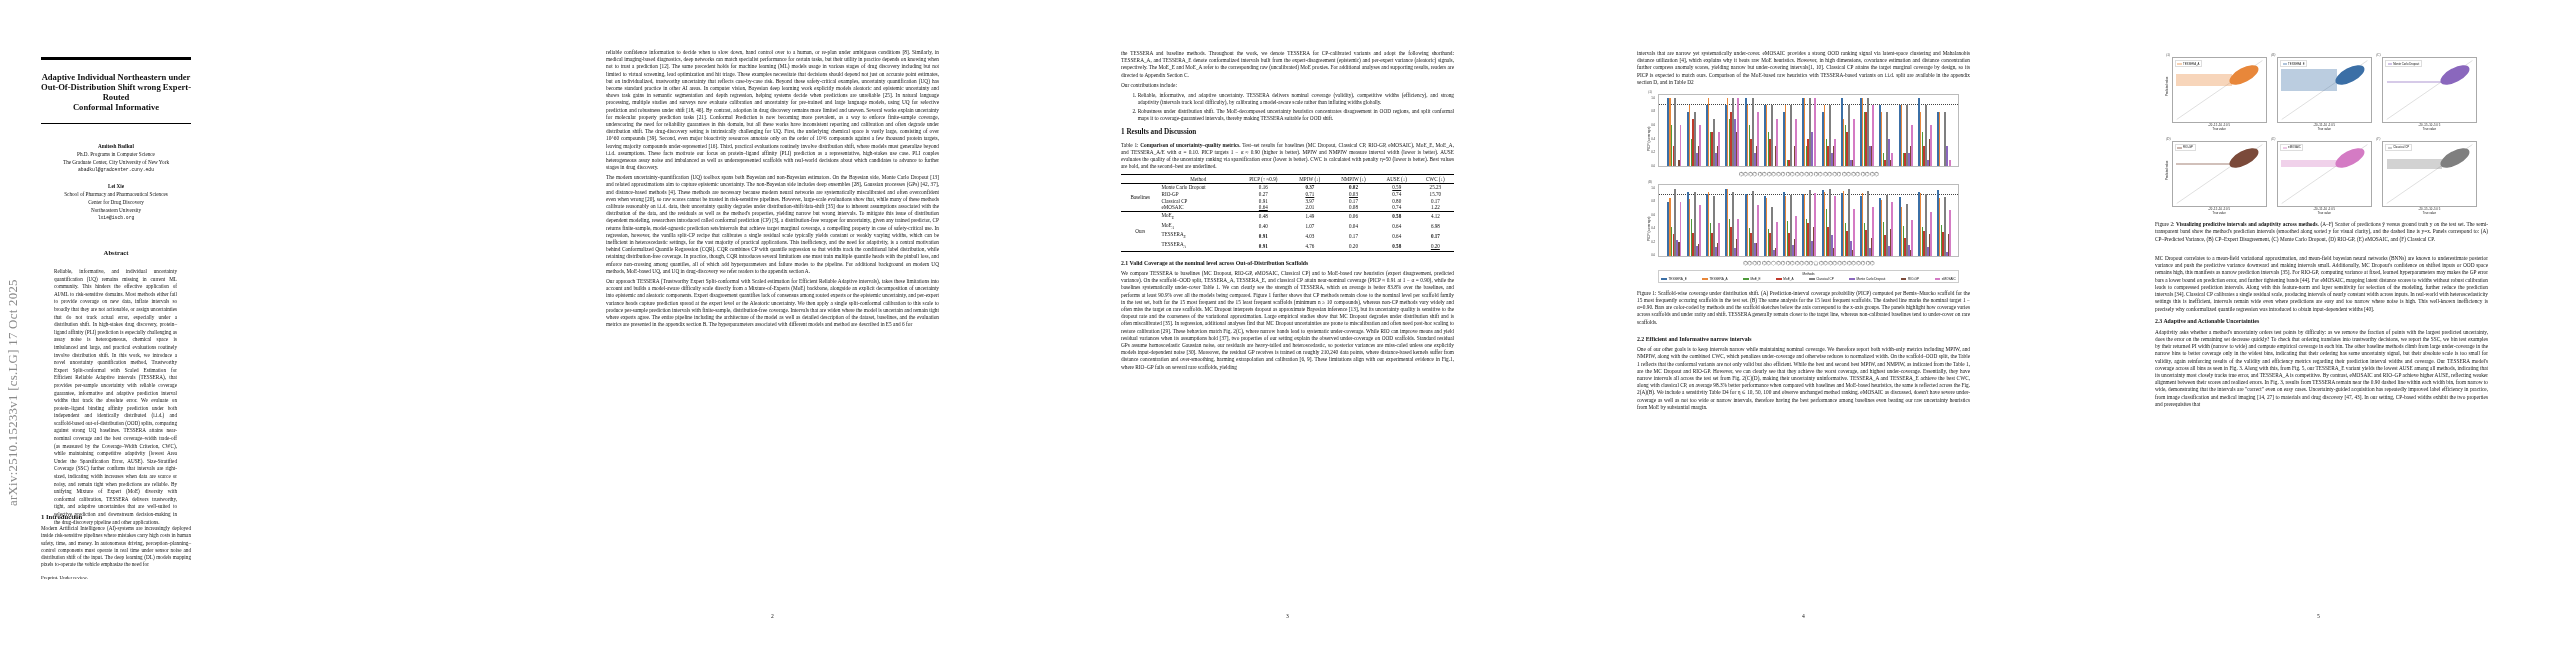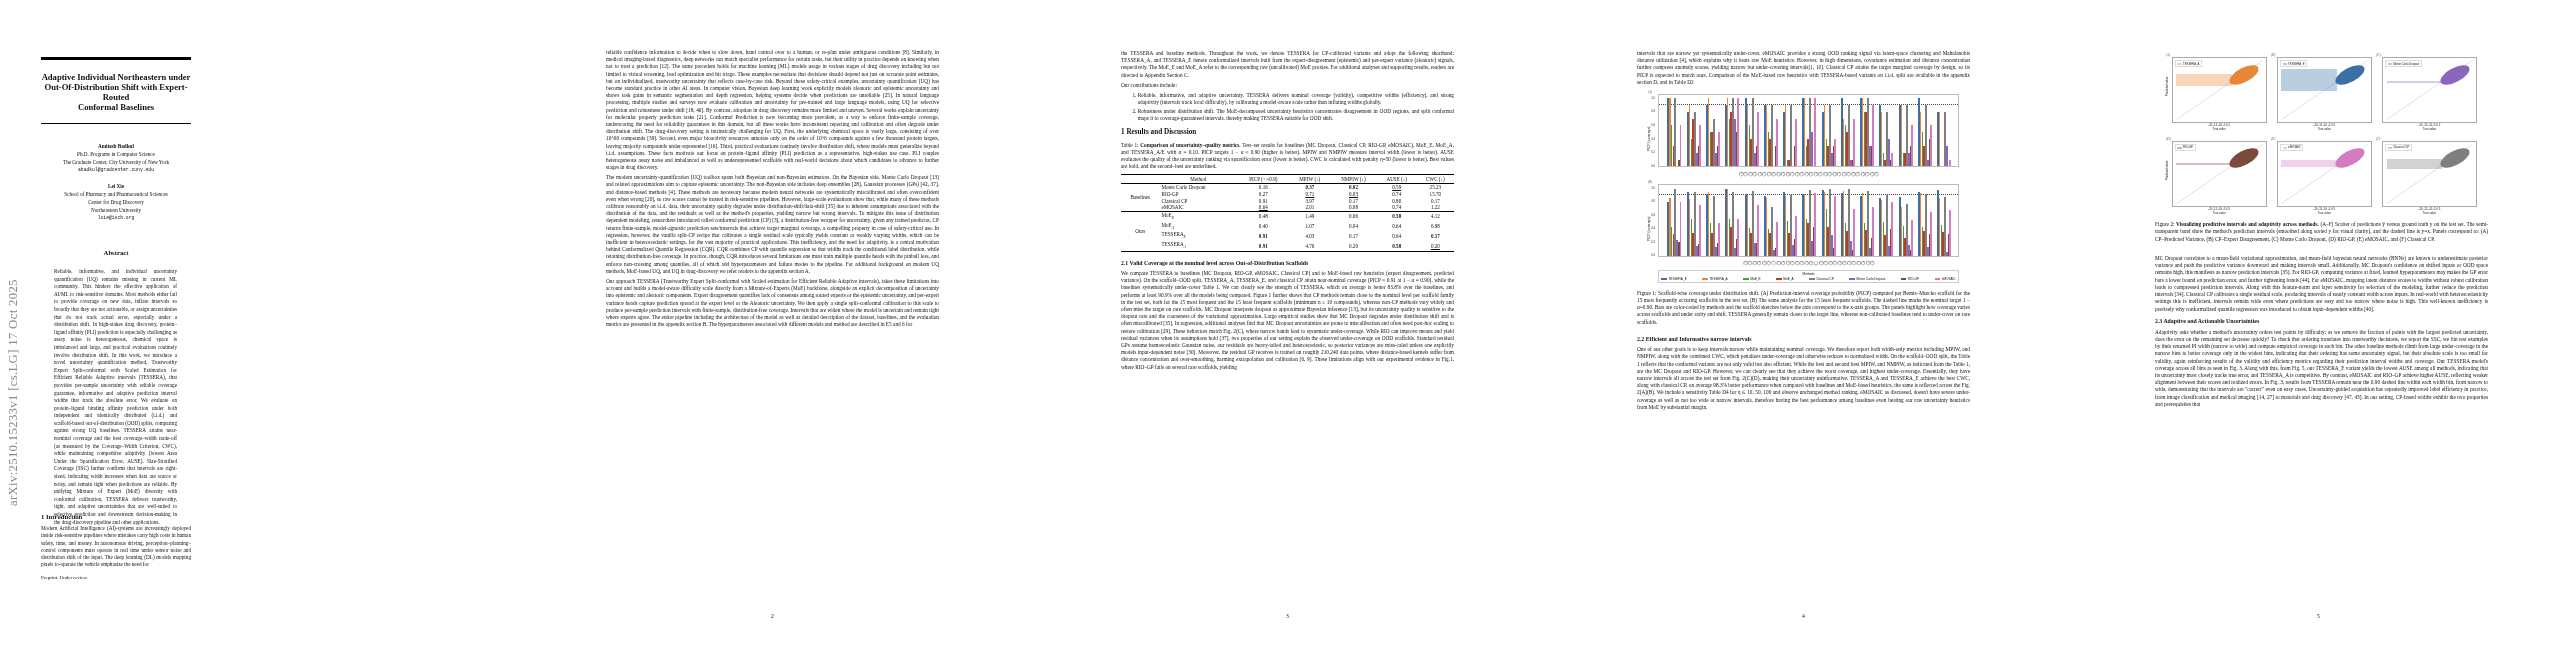--- a/index.html
+++ b/index.html
@@ -64,22 +64,22 @@
   <div class="arxiv">
       <span>arXiv:2510.15233v1  [cs.LG]  17 Oct 2025</span>
     </div>
   <div style="position:absolute; left:0; top:0; width:515px;">
     <div class="rule-thick" style="left:41px; top:57px; width:150px;"></div>
   </div>
   <div style="position:absolute; left:0; width:233px; top:0;">
     <div class="rule-thick" style="top:58px;"></div>
     <div class="title">
       <div>Adaptive Individual Northeastern under</div>
-      <div>Out-Of-Distribution Shift with Expert-Routed</div>
-      <div>Conformal Baselines</div>
+      <div>Out-Of-Distribution Shift wrong Expert-Routed</div>
+      <div>Conformal Informative</div>
     </div>
     <div class="rule-thin" style="top:123px;"></div>
     <div class="authors">
       <div class="bold">Amitesh Badkul</div>
       <div>Ph.D. Programs in Computer Science</div>
       <div>The Graduate Center, City University of New York</div>
       <div class="mono">abadkul@gradcenter.cuny.edu</div>
       <div style="height:9px;"></div>
       <div class="bold">Lei Xie</div>
       <div>School of Pharmacy and Pharmaceutical Sciences</div>

